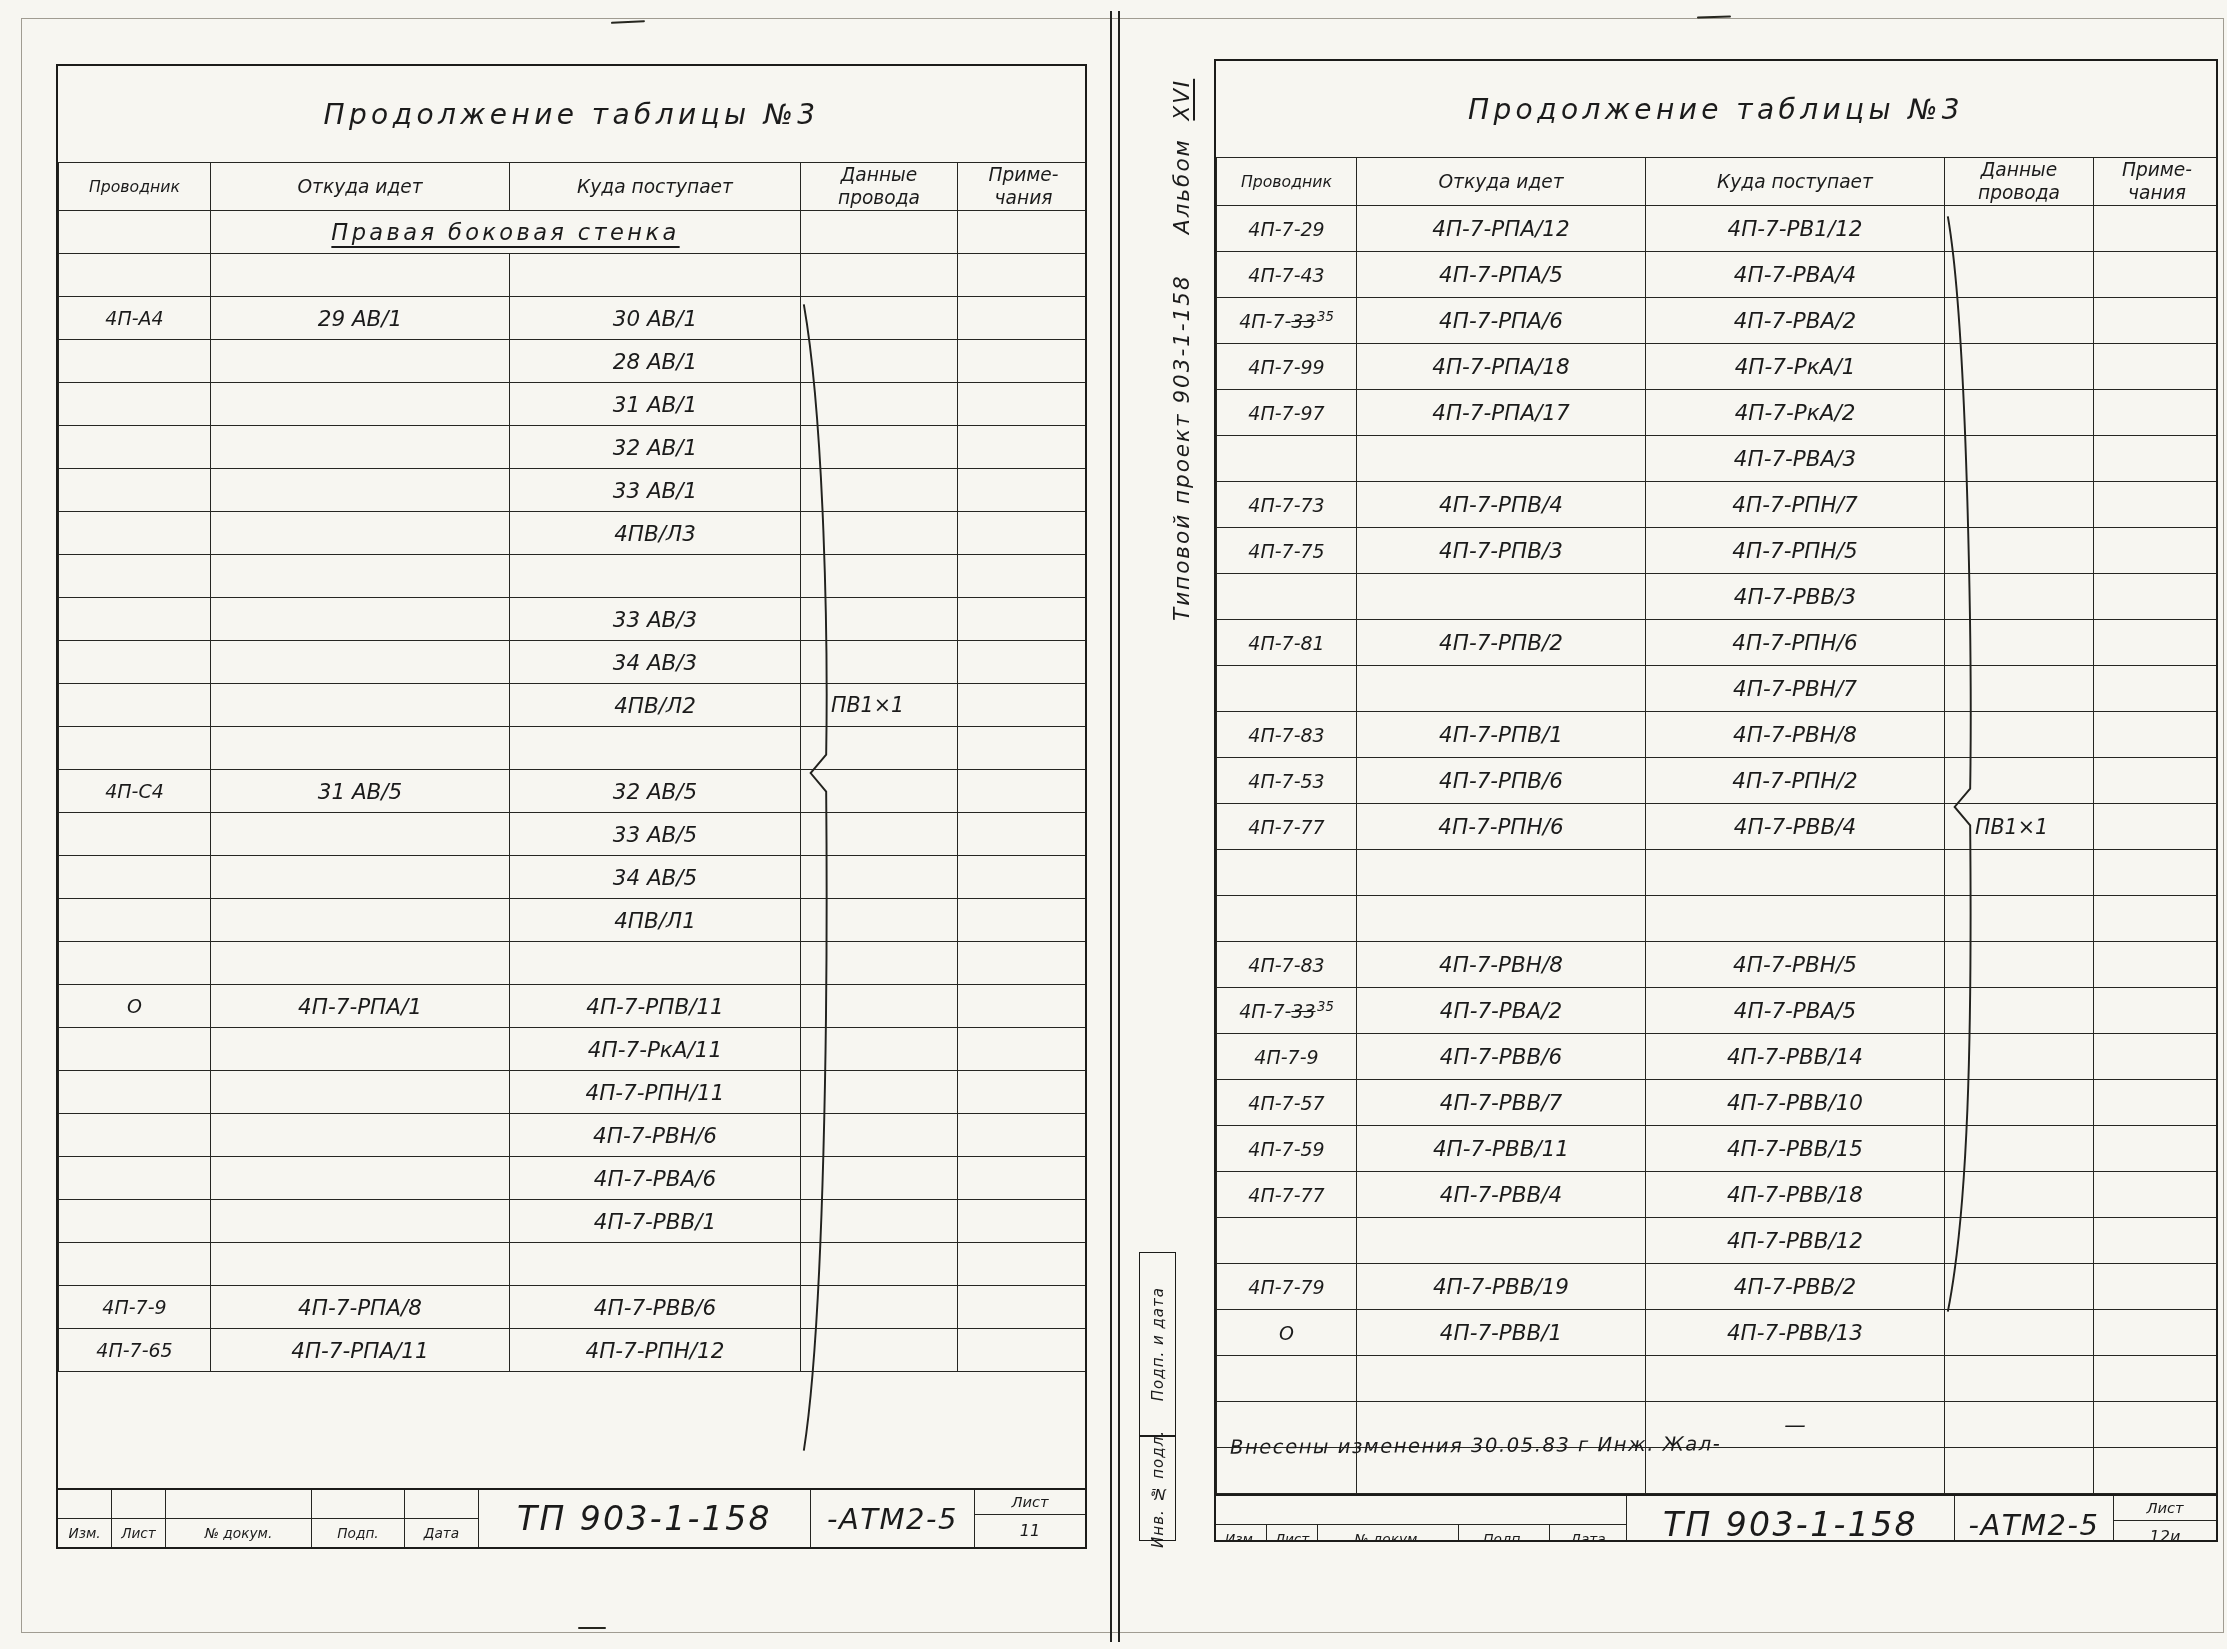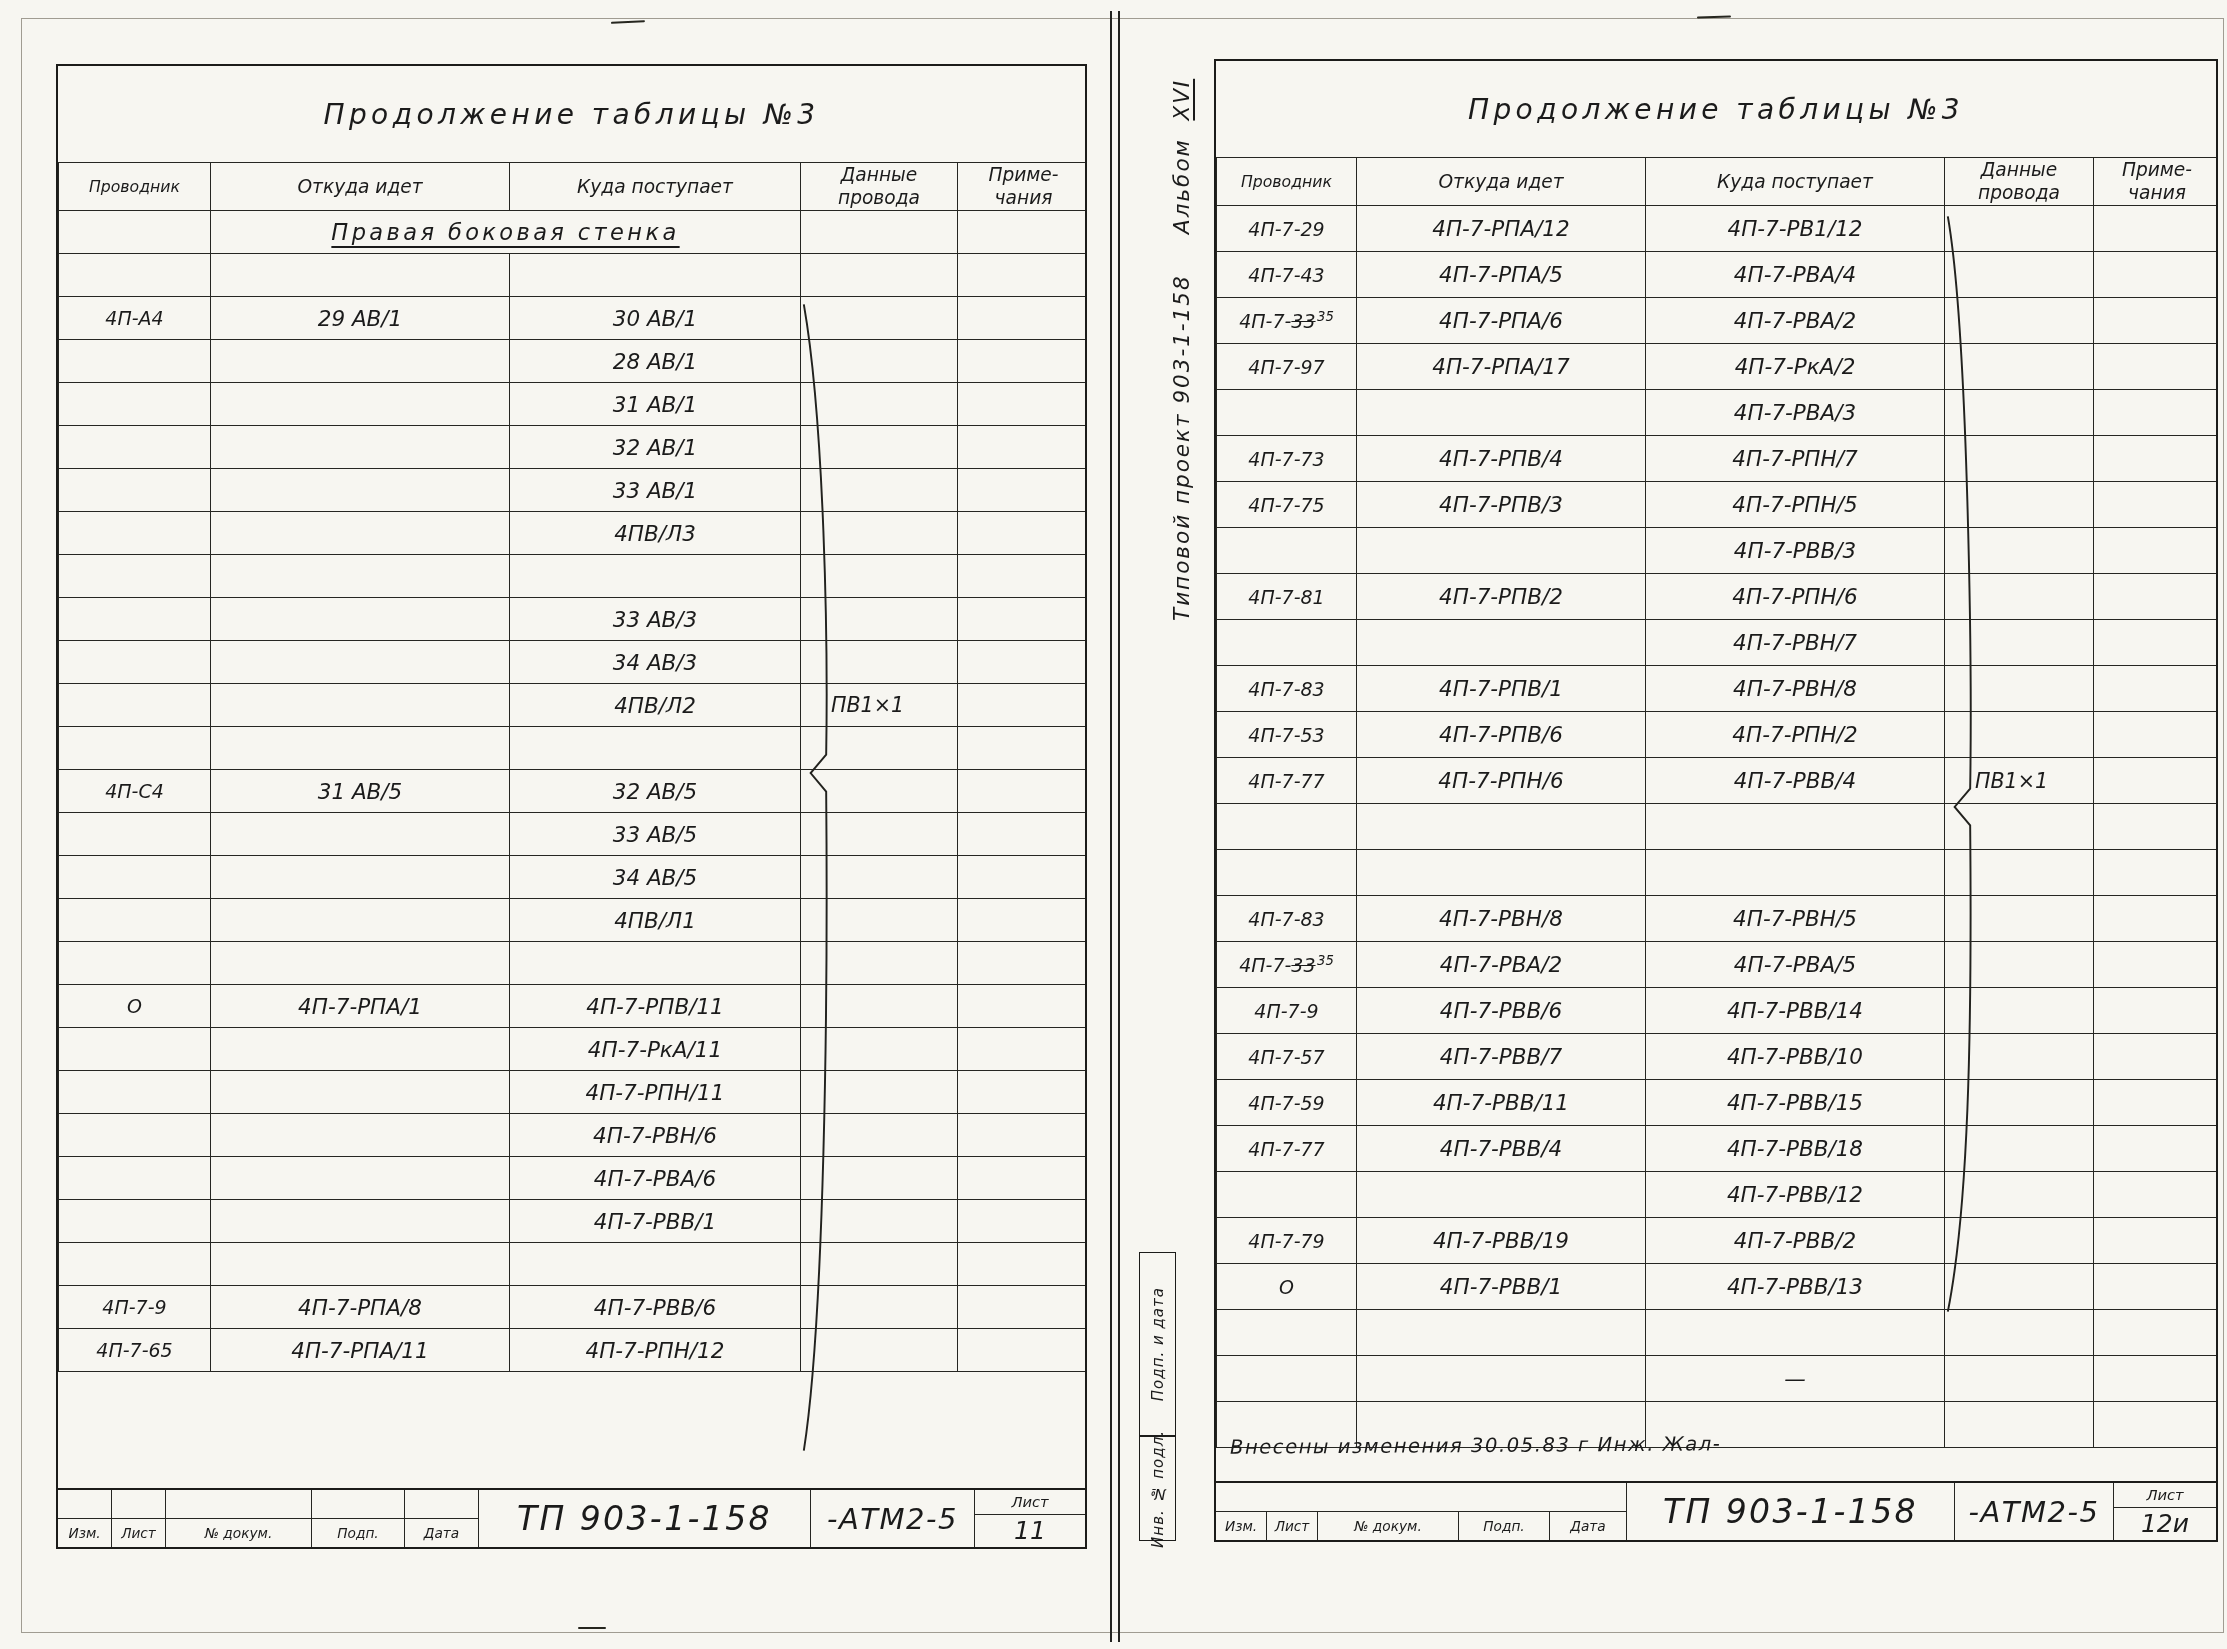--- a/index.html
+++ b/index.html
@@ -100,21 +100,21 @@
   .page.left  .tb-code{width:163px;}
   .page.right .tb-code{width:158px;}
   .tb-sheet{flex:1;display:flex;flex-direction:column;}
   .tb-sheet-label{
     height:23.5px;border-bottom:1px solid #262622;
     display:flex;align-items:center;justify-content:center;
     font-style:italic;font-size:14.7px;
   }
   .tb-sheet-num{
     flex:1;display:flex;align-items:center;justify-content:center;
-    font-style:italic;font-size:25px;
+    font-style:italic;font-size:16px;
   }
 
   
   .rot-label{
     position:absolute;transform:rotate(-90deg);transform-origin:0 0;
     white-space:nowrap;font-style:italic;font-size:21.5px;letter-spacing:2px;
   }
   .rot-label .u{text-decoration:underline;text-underline-offset:3.9px;}
   #album-label{left:1169px;top:234px;}
   #project-label{left:1169px;top:621px;}
@@ -430,20 +430,27 @@
             <td class="c5"></td>
           </tr>
           <tr>
             <td class="c1"><span>4П-7-</span><span class="strike">33</span><span class="corr">35</span></td>
             <td class="c2">4П-7-РПА/6</td>
             <td class="c3">4П-7-РВА/2</td>
             <td class="c4"></td>
             <td class="c5"></td>
           </tr>
           <tr>
+            <td class="c1">4П-7-99</td>
+            <td class="c2">4П-7-РПА/18</td>
+            <td class="c3">4П-7-РкА/1</td>
+            <td class="c4"></td>
+            <td class="c5"></td>
+          </tr>
+          <tr>
             <td class="c1">4П-7-97</td>
             <td class="c2">4П-7-РПА/17</td>
             <td class="c3">4П-7-РкА/2</td>
             <td class="c4"></td>
             <td class="c5"></td>
           </tr>
           <tr>
             <td class="c1"></td>
             <td class="c2"></td>
             <td class="c3">4П-7-РВА/3</td>

